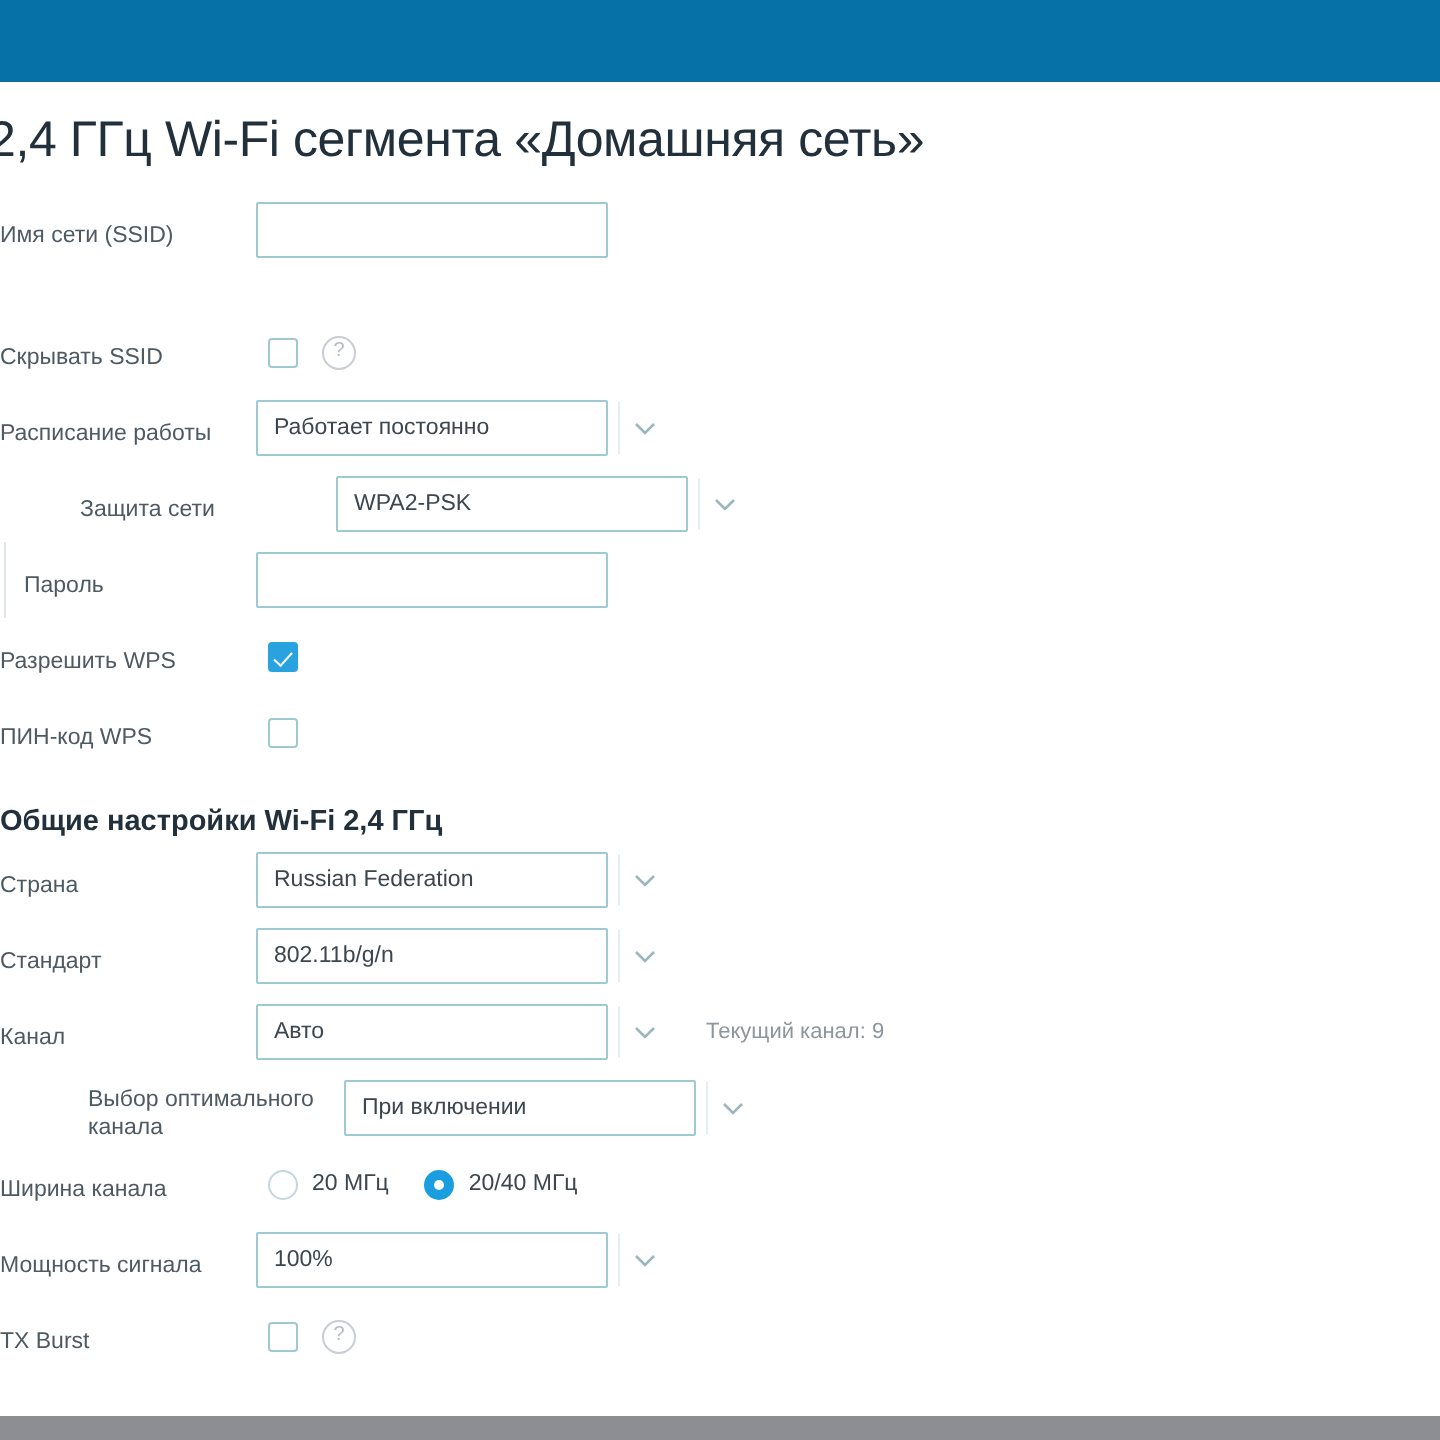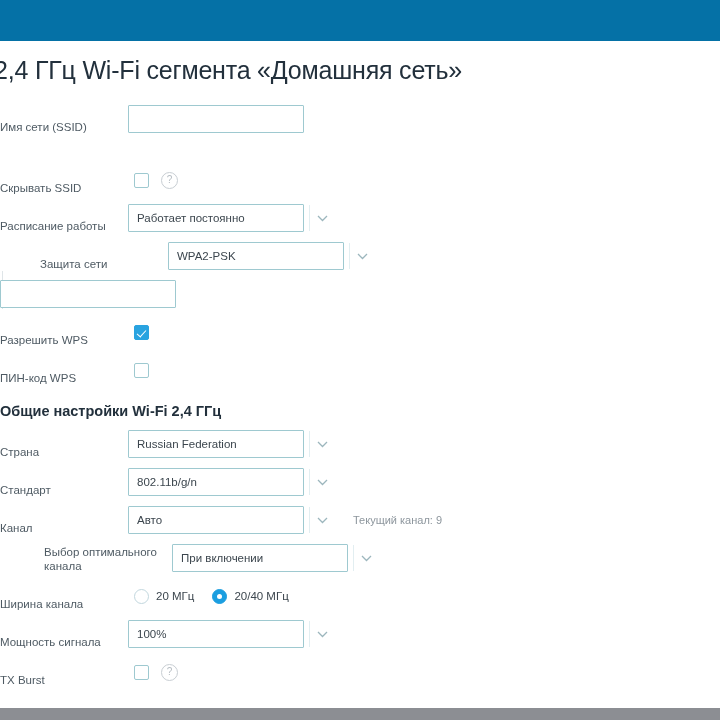--- a/index.html
+++ b/index.html
@@ -61,21 +61,21 @@
   .form {
     position: absolute;
     left: 0;
     top: 55px;
     width: 720px;
   }
 
   .row {
     position: relative;
     display: flex;
-    align-items: flex-end;
+    align-items: center;
     min-height: 38px;
   }
 
   .label {
     width: 128px;
     box-sizing: border-box;
     padding-left: 0px;
     padding-top: 5px;
     font-size: 11.5px;
     color: #4e5a63;
@@ -317,20 +317,21 @@
             <svg width="11" height="8" viewBox="0 0 11 8">
                 <path d="M1 2 L5.5 6.5 L10 2" fill="none" stroke="#9cb6bd" stroke-width="1.3"></path>
               </svg>
           </div>
         </div>
       </div>
     </div>
 
     <div class="row" style="height:38px;">
       <div class="indent-rail"></div>
+      <div class="label indented">Пароль</div>
       <div class="control">
         <input class="txt" type="text" value="" style="">
       </div>
     </div>
 
     <div class="row" style="height:38px;">
       <div class="label">Разрешить WPS</div>
       <div class="control" style="padding-left:6px;">
         <span class="cbx checked"></span>
       </div>

